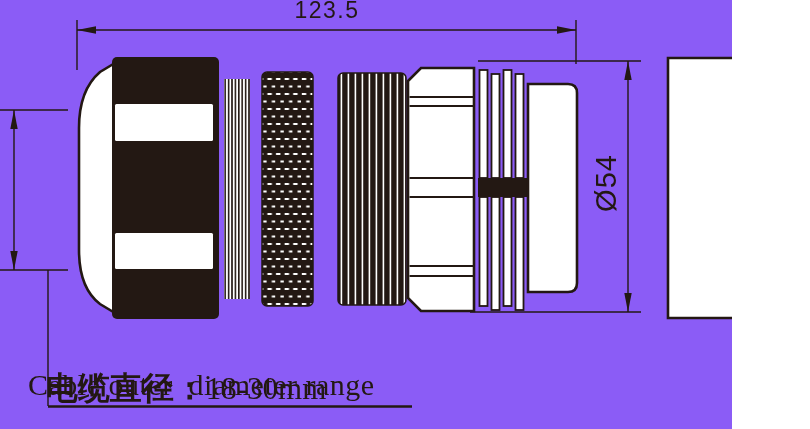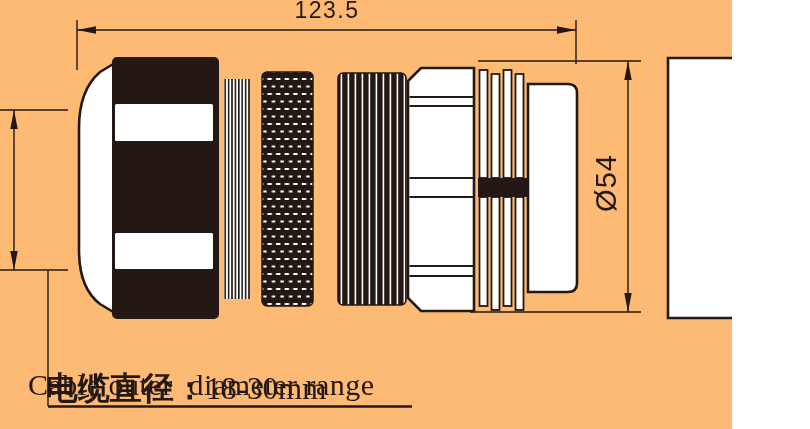--- a/index.html
+++ b/index.html
@@ -1,19 +1,19 @@
 <!DOCTYPE html>
 <html><head>
 <meta charset="utf-8">
 <style>
   html,body{margin:0;padding:0;background:#ffffff;}
   .canvas{
     position:relative;
     width:732px;height:429px;
-    background:#fdba74;
+    background:#8b5cf6;
     overflow:hidden;
     font-family:"Liberation Sans","DejaVu Sans",sans-serif;
     color:#231813;
   }
   .line-art{position:absolute;left:0;top:0;color:#231813;}
   .dim-label{
     position:absolute;
     color:#231813;
     font-family:"Liberation Sans","DejaVu Sans",sans-serif;
   }

